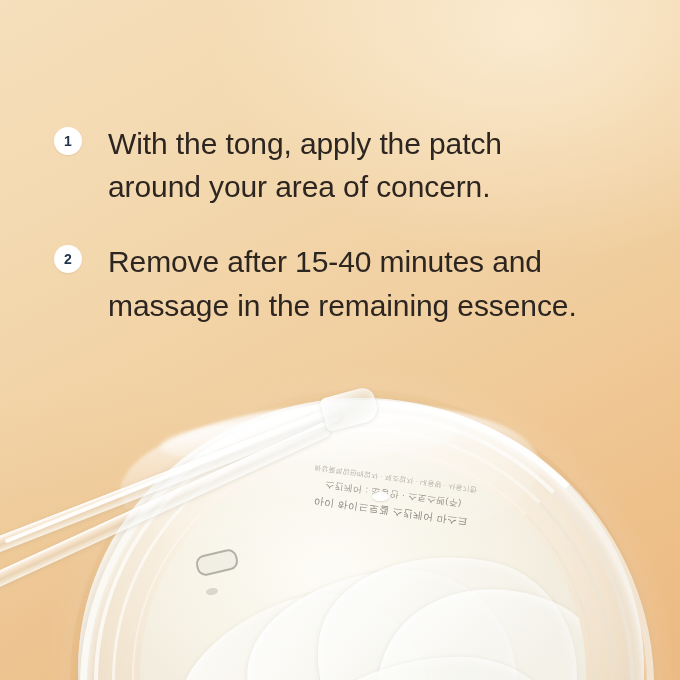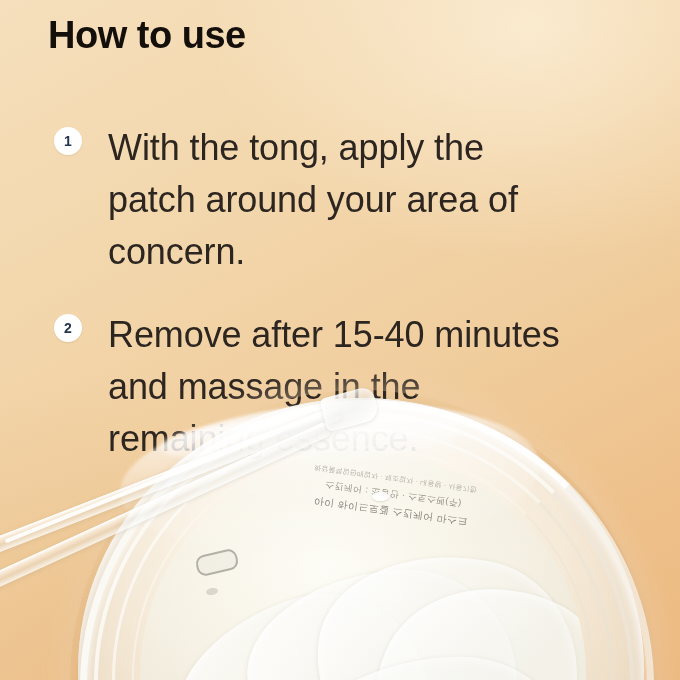--- a/index.html
+++ b/index.html
@@ -74,21 +74,21 @@
     font-weight: 700;
     display: flex;
     align-items: center;
     justify-content: center;
     margin-top: 5px;
     box-shadow: 0 1px 2px rgba(120,80,40,0.12);
     line-height: 1;
   }
   .step-text {
     margin-left: 26px;
-    font-size: 36px;
+    font-size: 30px;
     line-height: 1.44;
     color: #2c2520;
     letter-spacing: -0.1px;
     max-width: 470px;
   }
 
   
   .product {
     position: absolute;
     left: 0;
@@ -336,21 +336,20 @@
     pointer-events: none;
   }
 </style>
 </head>
 <body>
 
 <div id="stage">
 
   <div class="bg-glow"></div>
 
-  <div class="heading">How to use</div>
 
   <div class="steps">
 
     <div class="step">
       <div class="badge">1</div>
       <div class="step-text">With the tong, apply the patch around your area of concern.</div>
     </div>
 
     <div class="step">
       <div class="badge">2</div>

